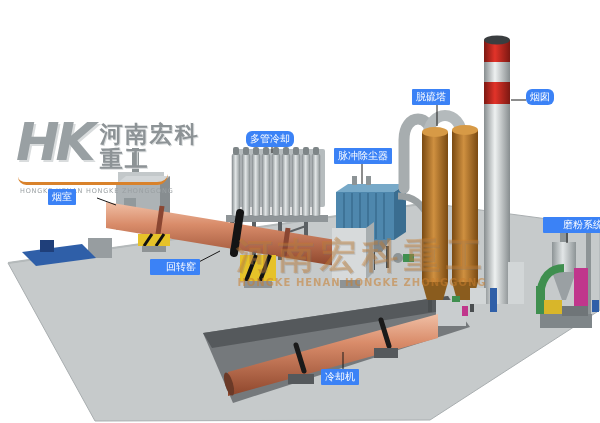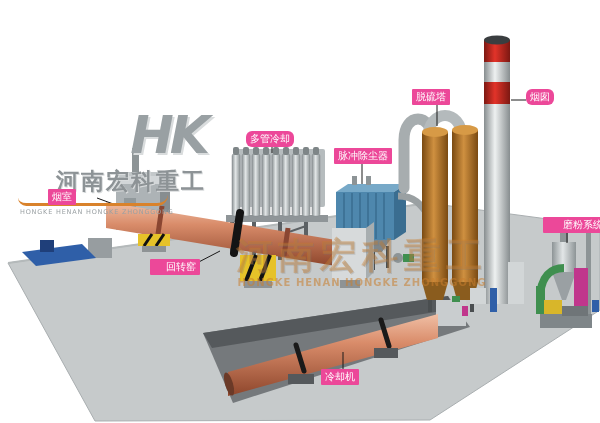--- a/index.html
+++ b/index.html
@@ -6,38 +6,38 @@
   #stage{
     position:relative;width:600px;height:423px;background:#ffffff;overflow:hidden;
     font-family:"DejaVu Sans","Liberation Sans",sans-serif;
   }
   .scene{position:absolute;left:0;top:0;}
   .disclaimer{
     position:absolute;left:30px;top:22px;font-size:11px;color:#7c4a38;
     letter-spacing:0.5px;white-space:nowrap;
   }
   .brand{position:absolute;left:16px;top:112px;width:190px;}
-  .brand-row{display:flex;align-items:flex-end;flex-direction:column;}
+  .brand-row{display:flex;align-items:center;}
   .brand-hk{
     font-size:52px;font-weight:bold;font-style:italic;color:#99a0a3;line-height:0.9;
     text-shadow:2px 2px 0 #d9dcdd;letter-spacing:-4px;
   }
   .brand-right{margin-left:8px;padding-top:10px;}
   .brand-cn{font-size:23px;font-weight:bold;color:#8d9396;letter-spacing:2px;line-height:1.1;
     text-shadow:1px 1px 0 #d9dcdd;}
   .brand-swoosh{width:150px;height:8px;border-bottom:3px solid #d9822b;border-radius:0 0 80px 60px;margin:1px 0 2px 2px;}
   .brand-en{font-size:6.5px;color:#9aa0a3;letter-spacing:0.8px;margin-left:4px;white-space:nowrap;}
   .watermark{
     position:absolute;left:232px;top:236px;width:260px;text-align:center;pointer-events:none;
   }
   .wm-cn{font-size:36px;font-weight:bold;color:rgba(201,126,46,0.40);letter-spacing:6px;line-height:1.1;
     text-shadow:1px 1px 0 rgba(120,120,120,0.25);}
   .wm-en{font-size:10px;font-weight:bold;color:rgba(201,126,46,0.55);letter-spacing:1px;margin-top:1px;}
   .eq-label{
-    position:absolute;background:#ec4899;color:#ffffff;font-size:10px;line-height:1.35;
+    position:absolute;background:#3b82f6;color:#ffffff;font-size:10px;line-height:1.35;
     padding:1px 4px;white-space:nowrap;border-radius:1px;
   }
 </style>
 </head>
 <body>
 
 <div id="stage">
 
   <svg class="scene" width="600" height="423" viewBox="0 0 600 423">
     <defs>

